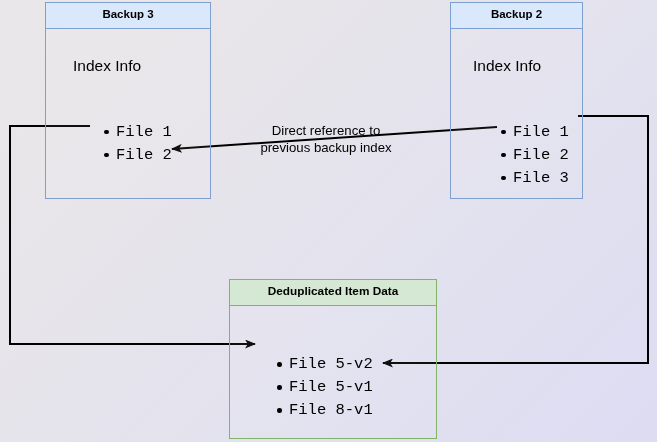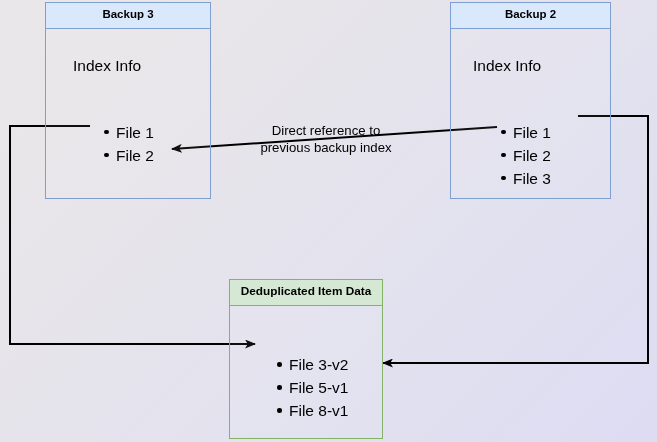--- a/index.html
+++ b/index.html
@@ -73,35 +73,36 @@
     margin: 0;
     padding: 0 0 0 16px;
     list-style: none;
   }
   ul.file-list li {
     position: relative;
     font-size: 15.5px;
     line-height: 23px;
     color: #000;
     white-space: nowrap;
+    font-family: Liberation Mono, monospace;
   }
   ul.file-list li .bullet {
     position: absolute;
     left: -12px;
     top: 50%;
     width: 4.5px;
     height: 4.5px;
     margin-top: -2.2px;
     border-radius: 50%;
     background: #000;
   }
   
   #backup1 { left: 45px;  top: 2px;  width: 166px; height: 197px; }
-  #backup2 { left: 450px; top: 2px;  width: 161px; height: 197px; }
-  #dedup   { left: 229px; top: 279px; width: 154px; height: 160px; }
+  #backup2 { left: 450px; top: 2px;  width: 133px; height: 197px; }
+  #dedup   { left: 229px; top: 279px; width: 208px; height: 160px; }
 
   #backup1 .index-label { left: 27px; top: 28px; }
   #backup2 .index-label { left: 22px; top: 28px; }
 
   #backup1 ul.file-list { left: 54px; top: 92px; }
   #backup2 ul.file-list { left: 46px; top: 92px; }
   #dedup   ul.file-list { left: 43px; top: 47px; }
 
   
   #caption {
@@ -171,21 +172,21 @@
       </ul>
     </div>
   </div>
 
   <div class="box box-green" id="dedup">
     <div class="box-header">Deduplicated Item Data</div>
     <div class="box-body">
       <ul class="file-list">
         <li>
           <span class="bullet"></span>
-          <span>File 3-v2</span>
+          <span>File 5-v2</span>
         </li>
         <li>
           <span class="bullet"></span>
           <span>File 5-v1</span>
         </li>
         <li>
           <span class="bullet"></span>
           <span>File 8-v1</span>
         </li>
       </ul>

